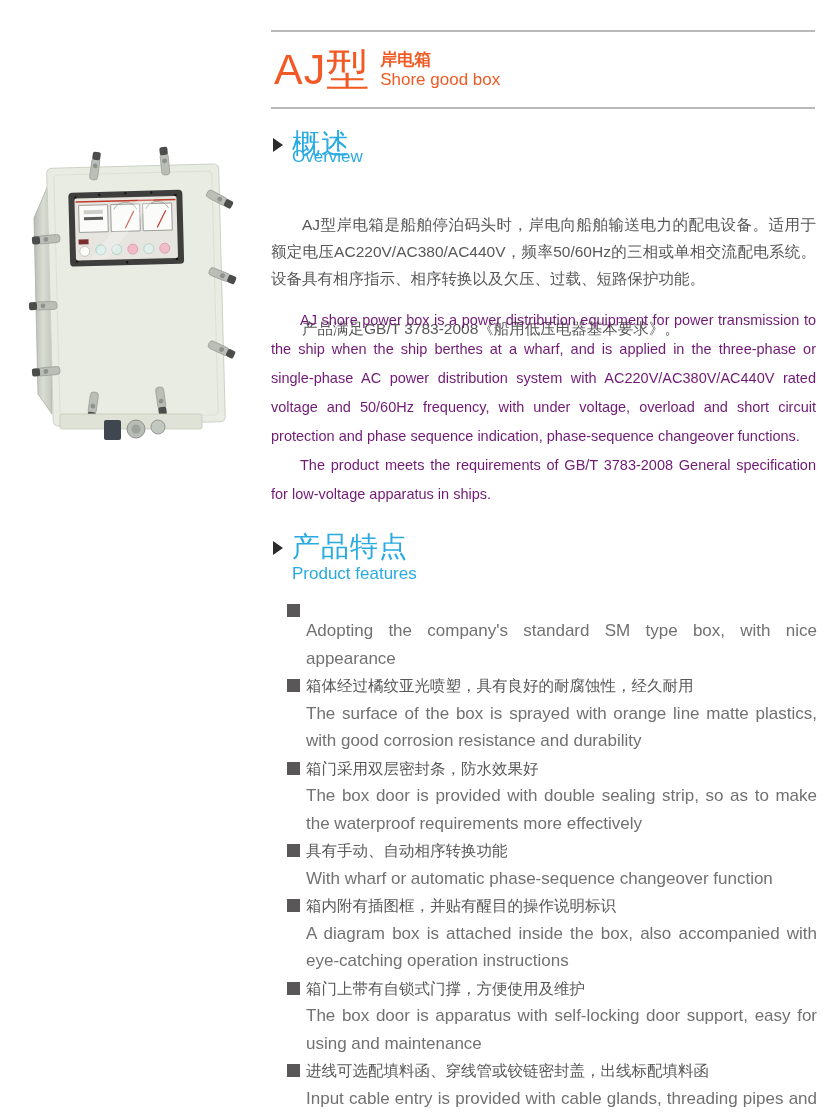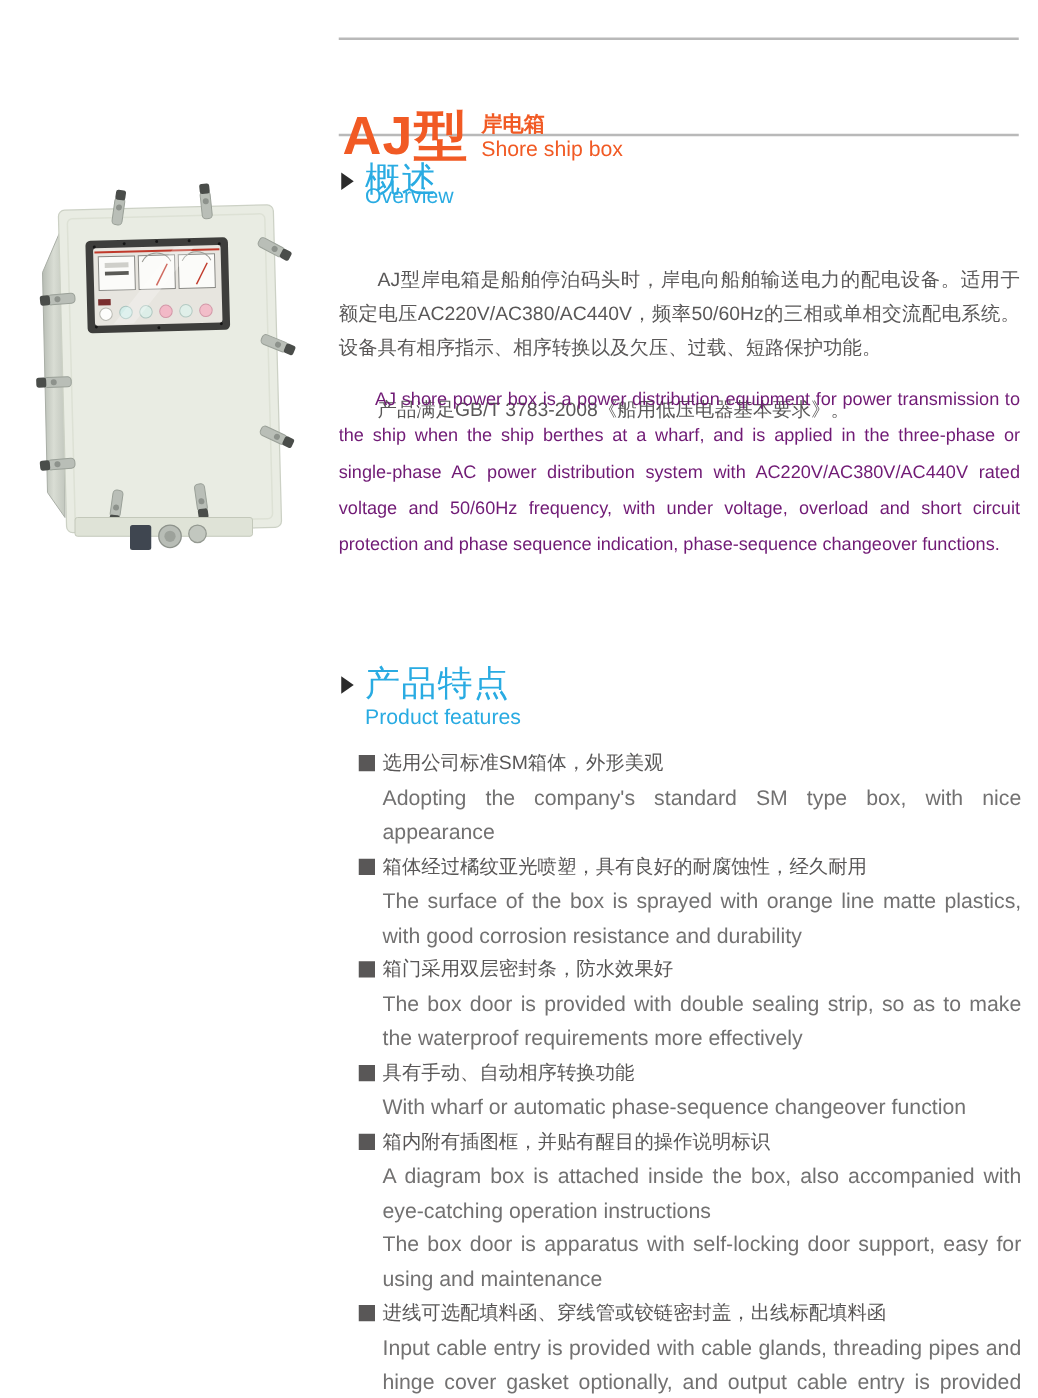--- a/index.html
+++ b/index.html
@@ -8,21 +8,21 @@
     width:830px; height:1118px; position:relative; overflow:hidden;
     font-family:"Liberation Sans","DejaVu Sans",sans-serif;
     -webkit-font-smoothing:antialiased;
   }
   .rule { position:absolute; left:271px; width:544px; height:2px; background:#b9b9b9; }
   .rule.top { top:30px; }
   .rule.mid { top:107px; }
 
   
   .title-block { position:absolute; left:274px; top:48px; display:flex; align-items:flex-end; color:#f15a24; }
-  .model { font-size:43px; line-height:1; font-weight:700; letter-spacing:1px;margin-top:40px; }
+  .model { font-size:43px; line-height:1; font-weight:400; letter-spacing:1px; }
   .title-stack { margin-left:10px; margin-bottom:1px; display:flex; flex-direction:column;justify-content:center; }
   .title-cn { font-size:17px; font-weight:bold; line-height:20px; }
   .title-en { font-size:17px; line-height:20px; }
 
   
   .sec-arrow { position:absolute; width:0; height:0;
     border-top:7px solid transparent; border-bottom:7px solid transparent;
     border-left:10px solid #2b2b2b; }
   .sec-head-cn { position:absolute; left:292px; color:#29abe2; font-size:28px; line-height:28px; font-weight:500; letter-spacing:1px; }
   .sec-head-en { position:absolute; left:292px; color:#29abe2; font-size:17px; line-height:18px; }
@@ -45,21 +45,21 @@
 </head>
 <body>
 
 <div class="rule top"></div>
 <div class="rule mid"></div>
 
 <div class="title-block">
   <span class="model">AJ型</span>
   <span class="title-stack">
     <span class="title-cn">岸电箱</span>
-    <span class="title-en">Shore ship box</span>
+    <span class="title-en">Shore good box</span>
   </span>
 </div>
 
 <div class="photo">
   <svg width="240" height="302" viewBox="0 0 240 302" aria-hidden="true">
     <defs>
       <g id="latch">
         <rect x="-4" y="-2" width="8" height="22" rx="3" fill="#b9beb7" stroke="#9aa098" stroke-width="0.8"></rect>
         <rect x="-4" y="-8" width="8" height="8" rx="2" fill="#4a4d4a"></rect>
         <circle cx="0" cy="6" r="2.4" fill="#8d928c"></circle>
@@ -141,31 +141,31 @@
 <div class="sec-head-cn" style="top:130px;text-align:center;">概述</div>
 <div class="sec-head-en" style="top:148px;">Overview</div>
 
 <div class="cn-para" style="top:188px;">
   <p>AJ型岸电箱是船舶停泊码头时，岸电向船舶输送电力的配电设备。适用于额定电压AC220V/AC380/AC440V，频率50/60Hz的三相或单相交流配电系统。设备具有相序指示、相序转换以及欠压、过载、短路保护功能。</p>
   <p>产品满足GB/T 3783-2008《船用低压电器基本要求》。</p>
 </div>
 
 <div class="en-para" style="top:306px;">
   <p>AJ shore power box is a power distribution equipment for power transmission to the ship when the ship berthes at a wharf, and is applied in the three-phase or single-phase AC power distribution system with AC220V/AC380V/AC440V rated voltage and 50/60Hz frequency, with under voltage, overload and short circuit protection and phase sequence indication, phase-sequence changeover functions.</p>
+  <p>The product meets the requirements of GB/T 3783-2008 General specification for low-voltage apparatus in ships.</p>
 </div>
 
 <div class="sec-arrow" style="left:273px; top:541px;"></div>
 <div class="sec-head-cn" style="top:533px;text-align:right;">产品特点</div>
 <div class="sec-head-en" style="top:565px;">Product features</div>
 
 <div class="features-list">
   <div class="feat-item">
     <div class="feat-cn">
         <span class="bullet-sq"></span>
-        <span>选用公司标准SM箱体，外形美观</span>
       </div>
     <div class="feat-en">Adopting the company's standard SM type box, with nice appearance</div>
   </div>
   <div class="feat-item">
     <div class="feat-cn">
         <span class="bullet-sq"></span>
         <span>箱体经过橘纹亚光喷塑，具有良好的耐腐蚀性，经久耐用</span>
       </div>
     <div class="feat-en">The surface of the box is sprayed with orange line matte plastics, with good corrosion resistance and durability</div>
   </div>
@@ -184,20 +184,24 @@
     <div class="feat-en">With wharf or automatic phase-sequence changeover function</div>
   </div>
   <div class="feat-item">
     <div class="feat-cn">
         <span class="bullet-sq"></span>
         <span>箱内附有插图框，并贴有醒目的操作说明标识</span>
       </div>
     <div class="feat-en">A diagram box is attached inside the box, also accompanied with eye-catching operation instructions</div>
   </div>
   <div class="feat-item">
+    <div class="feat-cn">
+        <span class="bullet-sq"></span>
+        <span>箱门上带有自锁式门撑，方便使用及维护</span>
+      </div>
     <div class="feat-en">The box door is apparatus with self-locking door support, easy for using and maintenance</div>
   </div>
   <div class="feat-item">
     <div class="feat-cn">
         <span class="bullet-sq"></span>
         <span>进线可选配填料函、穿线管或铰链密封盖，出线标配填料函</span>
       </div>
     <div class="feat-en">Input cable entry is provided with cable glands, threading pipes and hinge cover gasket optionally, and output cable entry is provided with standard cable glands</div>
   </div>
 </div>

